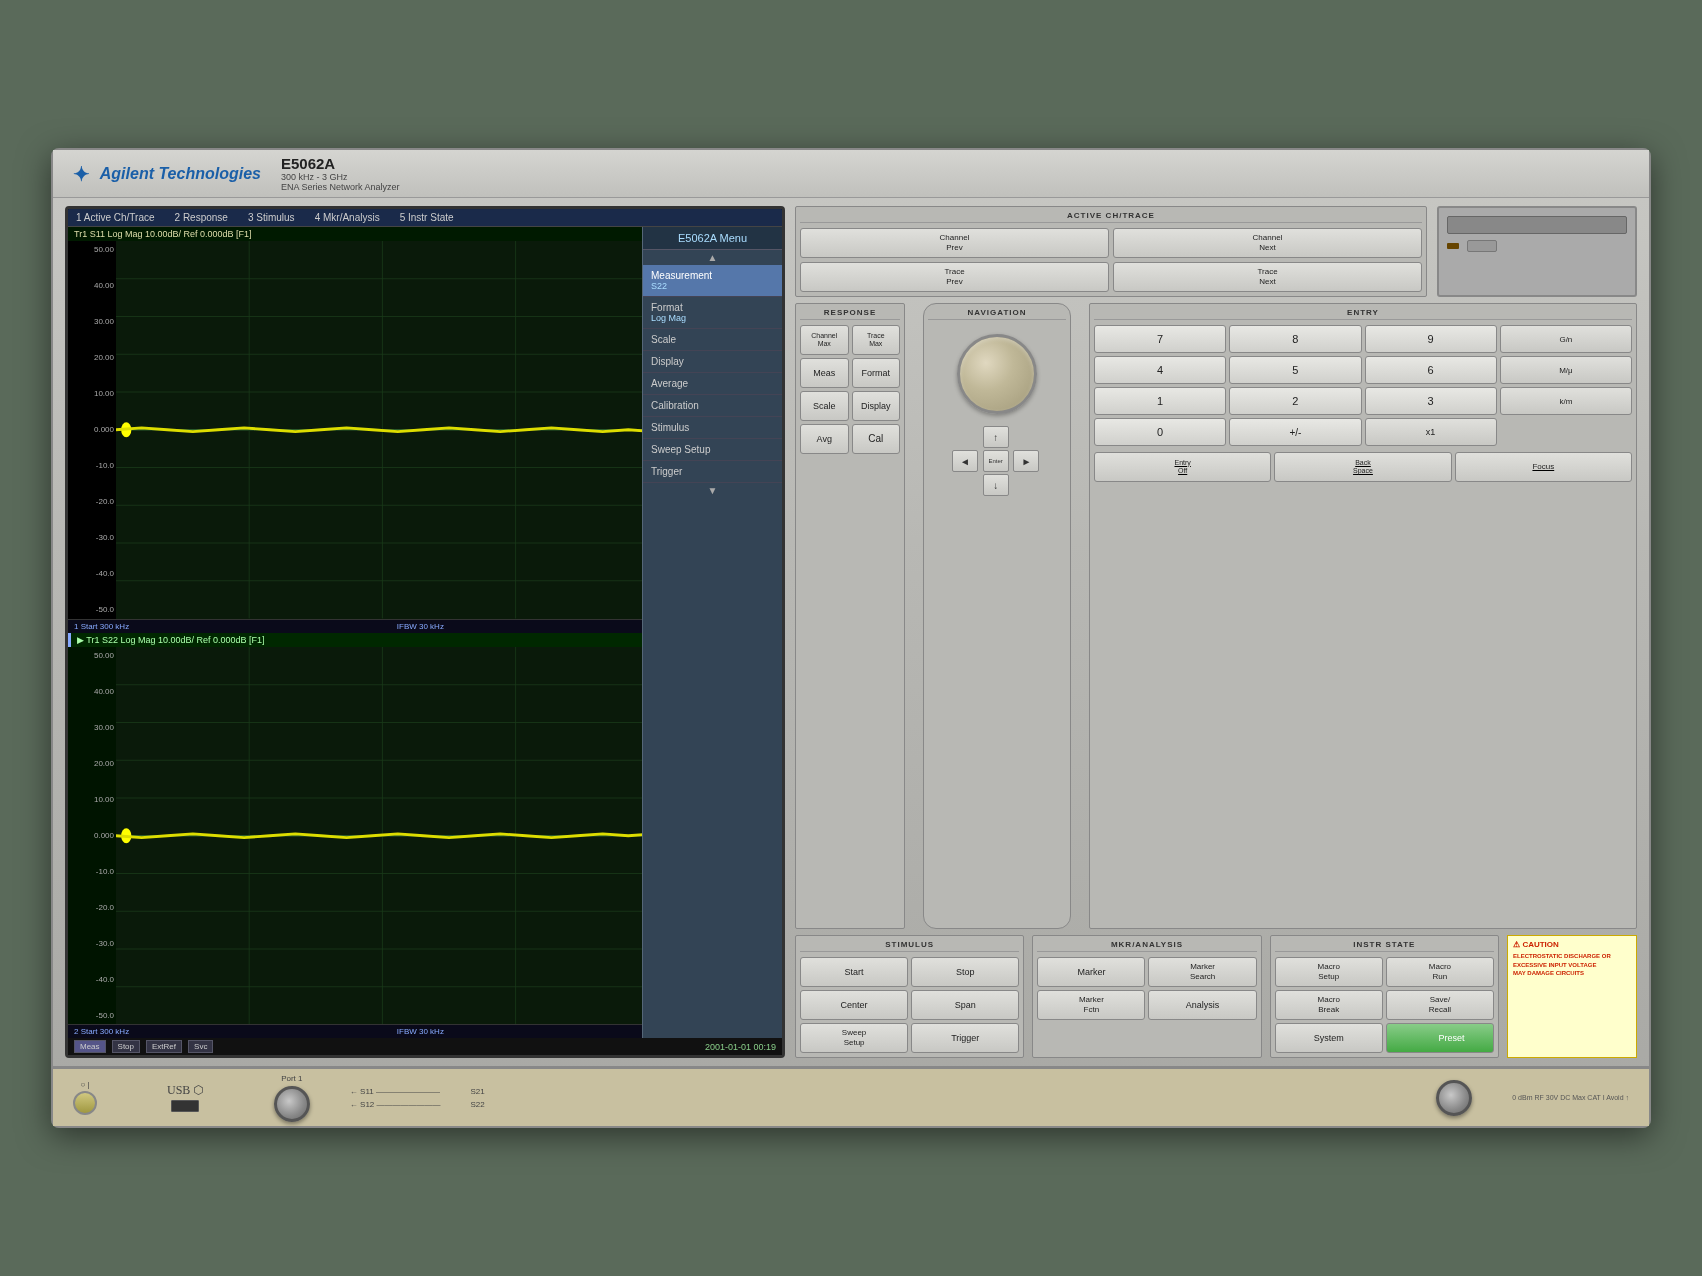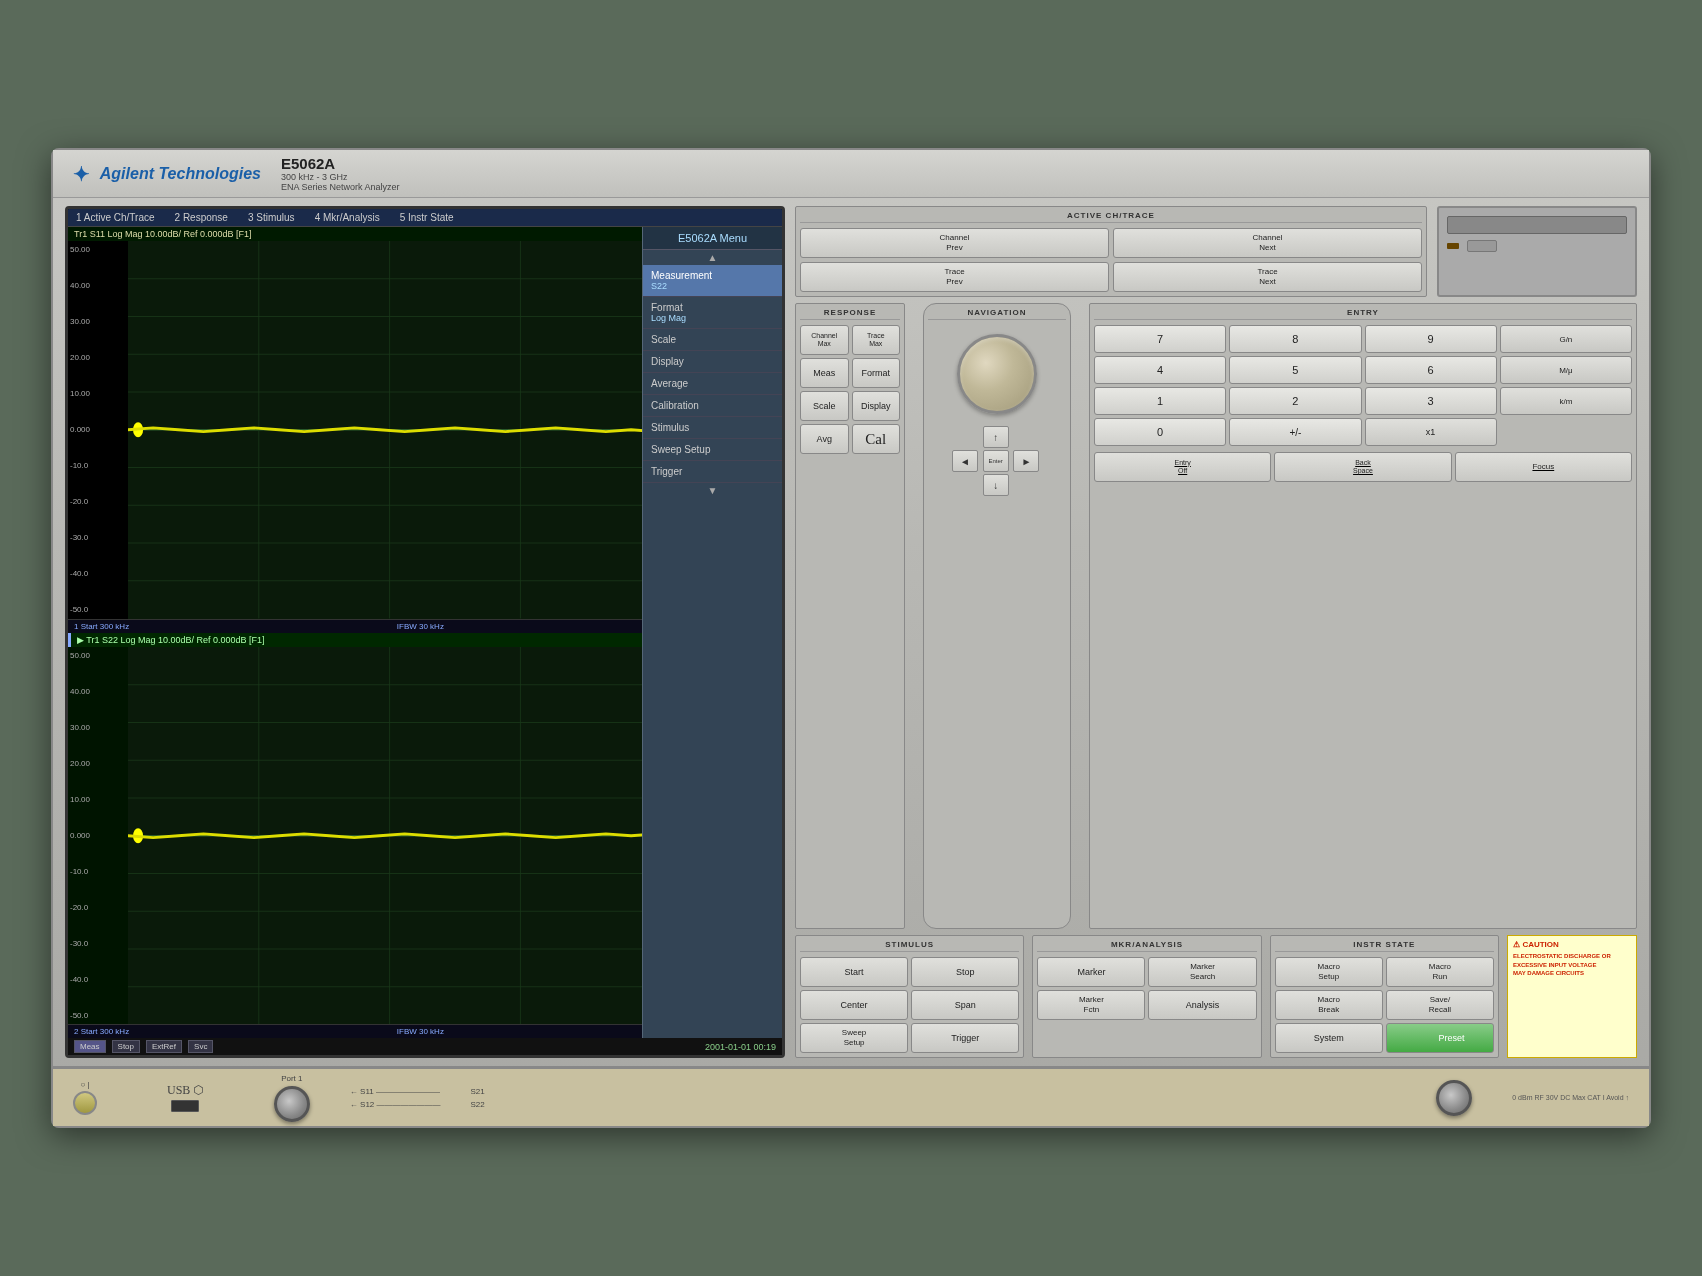--- a/index.html
+++ b/index.html
@@ -106,28 +106,28 @@
       flex-direction: column;
       position: relative;
     }
     .chart-area {
       flex: 1;
       position: relative;
       border-bottom: 1px solid #333;
       display: flex;
     }
     .chart-y-axis {
-      width: 60px;
+      width: 48px;
       display: flex;
       flex-direction: column;
       justify-content: space-between;
       padding: 4px 2px;
       font-size: 8px;
       color: #aaa;
-      text-align: left;
+      text-align: right;
       border-radius: 21px;
     }
     .chart-grid {
       flex: 1;
       position: relative;
       background: #0a1a0a;
     }
     .chart-grid svg {
       width: 100%;
       height: 100%;
@@ -667,21 +667,21 @@
         <div class="ctrl-panel" style="width:110px;">
           <div class="ctrl-panel-title">RESPONSE</div>
           <div class="btn-grid-2">
             <div class="hw-btn" style="font-size:7px;">Channel<br>Max</div>
             <div class="hw-btn" style="font-size:7px;">Trace<br>Max</div>
             <div class="hw-btn" style="font-size:9px;">Meas</div>
             <div class="hw-btn" style="font-size:9px;">Format</div>
             <div class="hw-btn" style="font-size:9px;">Scale</div>
             <div class="hw-btn" style="font-size:9px;">Display</div>
             <div class="hw-btn" style="font-size:9px;">Avg</div>
-            <div class="hw-btn" style="font-size:15px;font-family:Liberation Serif, serif;">Cal</div>
+            <div class="hw-btn" style="font-size:10px;">Cal</div>
           </div>
         </div>
 
         <div class="nav-panel">
           <div class="ctrl-panel-title" style="align-self:stretch; text-align:center; font-size:8px; font-weight:bold; color:#333; border-bottom:1px solid #999; padding-bottom:2px; margin-bottom:2px;">NAVIGATION</div>
           <div class="nav-knob"></div>
           <div class="nav-arrows">
             <div style=""></div>
             <div class="nav-arrow">↑</div>
             <div style=""></div>

